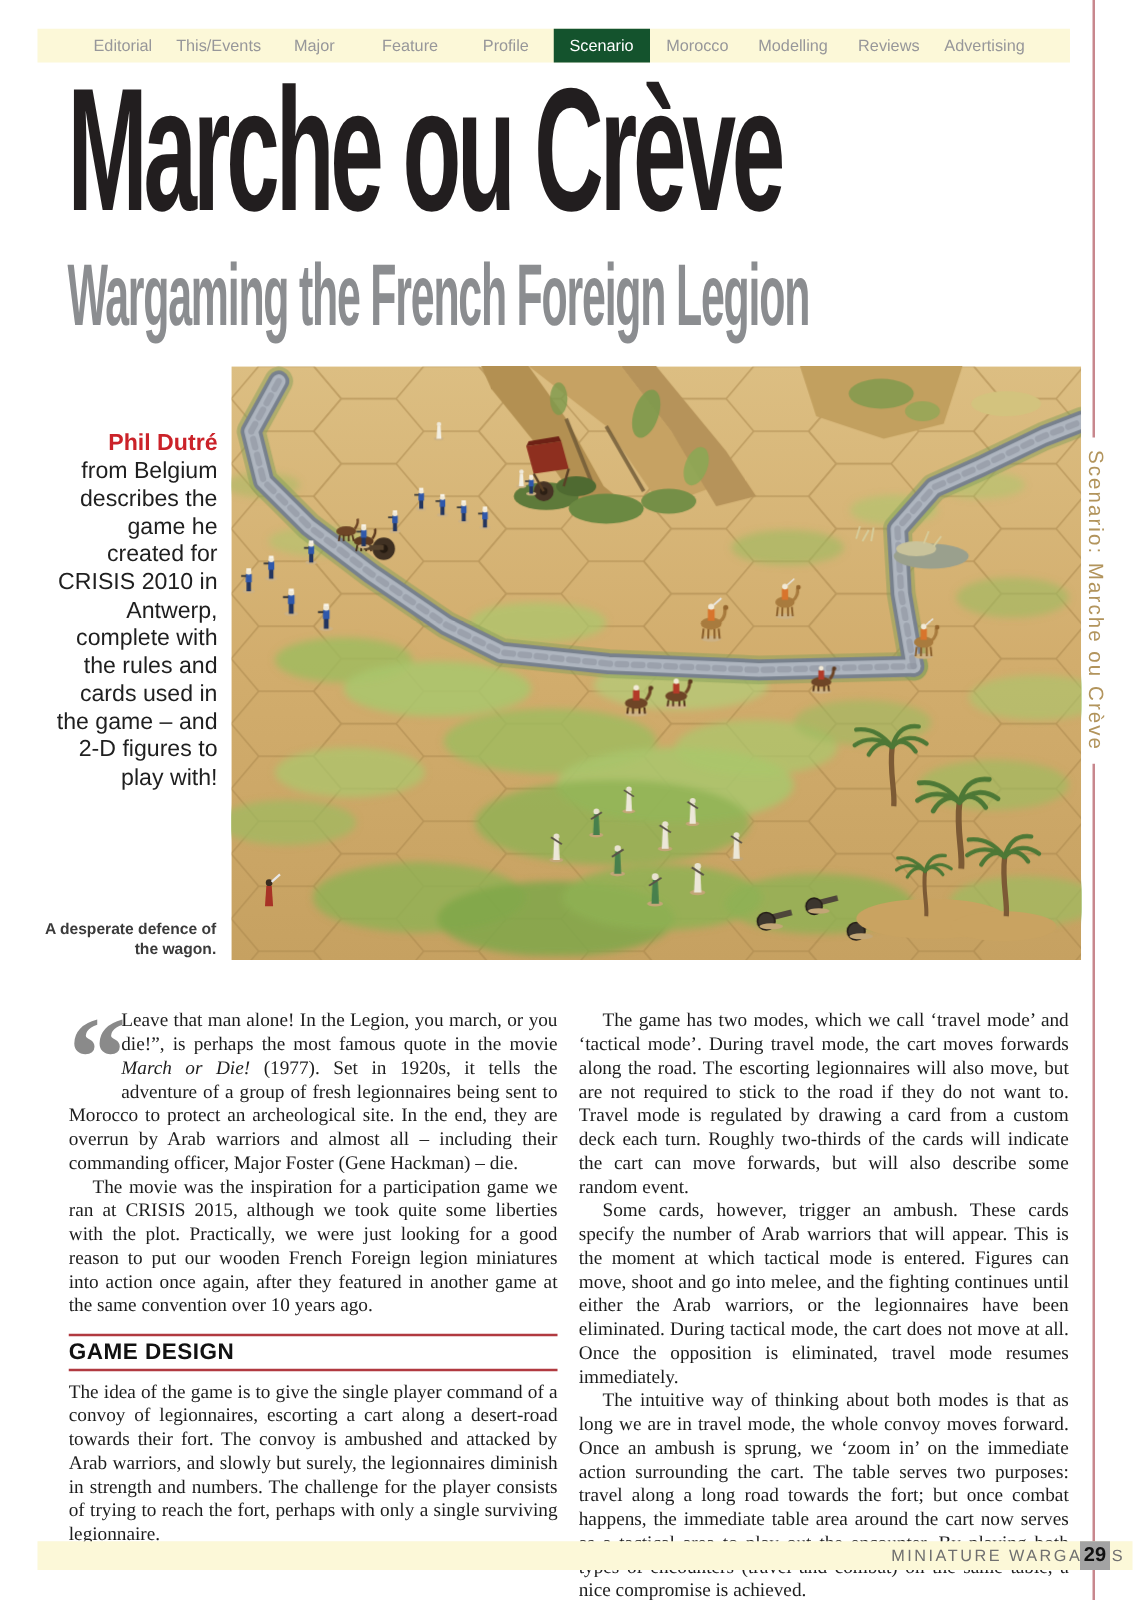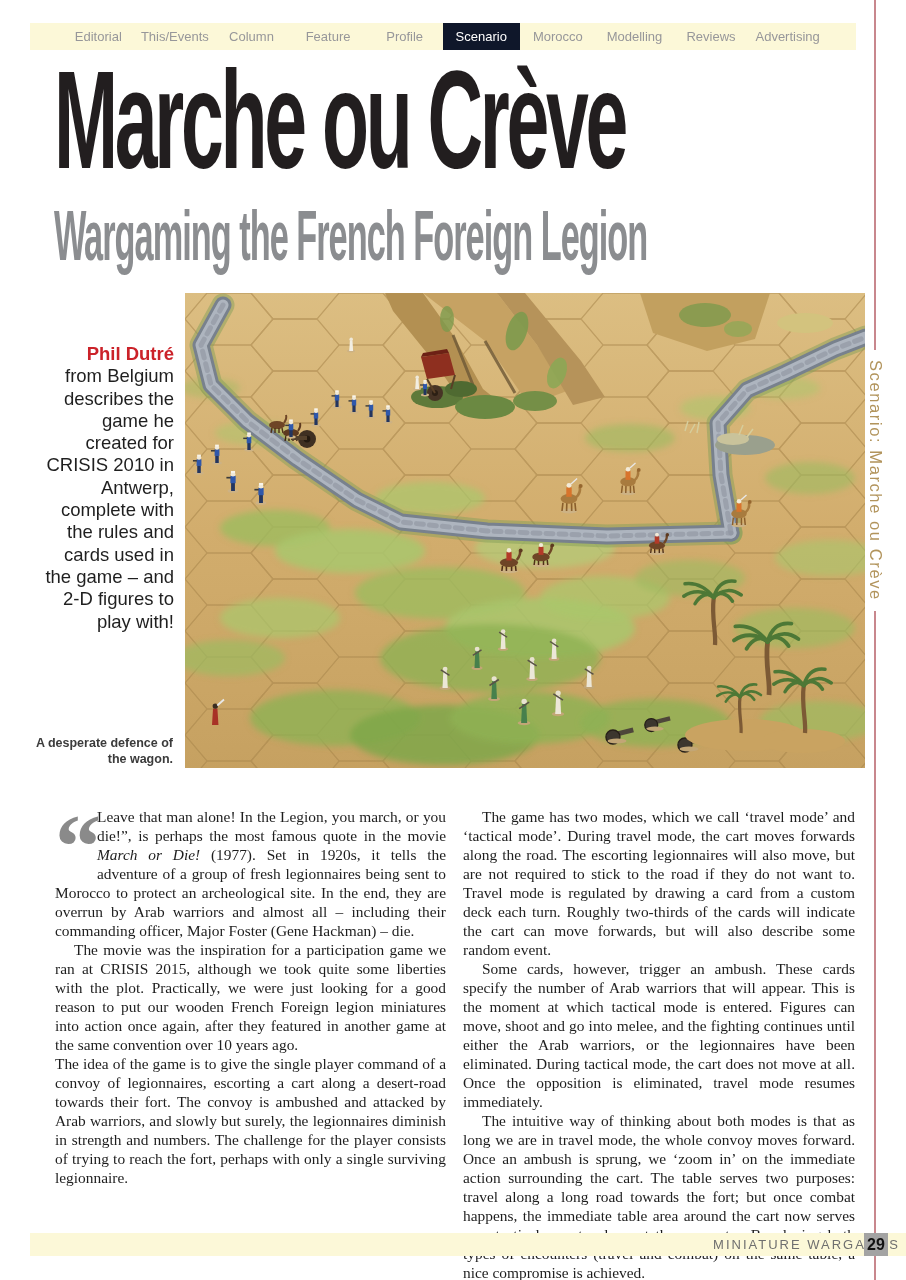--- a/index.html
+++ b/index.html
@@ -4,21 +4,21 @@
 <style>
   html,body{margin:0;padding:0;}
   body{width:906px;height:1280px;position:relative;background:#ffffff;overflow:hidden;
        font-family:"Liberation Sans", sans-serif;}
 
   
   .nav{position:absolute;left:30px;top:23px;width:826px;height:27px;background:#fcf8d8;
        display:flex;align-items:stretch;padding:0 30px;box-sizing:border-box;}
   .tab{flex:1;display:flex;align-items:center;justify-content:center;
        font-size:13px;color:#97979a;white-space:nowrap;}
-  .tab.active{background:#0f172a;color:#ffffff;}
+  .tab.active{background:#14532d;color:#ffffff;}
 
   
   .edge-line{position:absolute;left:874px;top:0;width:2px;height:1280px;background:#c8878d;}
 
   
   .title{position:absolute;left:54px;top:50px;font-weight:bold;font-size:140px;line-height:1;
          color:#221e1f;letter-spacing:-6px;transform:scaleX(0.55);transform-origin:left top;
          white-space:nowrap;}
   .subtitle{position:absolute;left:54px;top:201px;font-weight:bold;font-size:70px;line-height:1;
          color:#8b8d90;letter-spacing:-2px;transform:scaleX(0.49);transform-origin:left top;
@@ -59,21 +59,21 @@
   .page-num{position:absolute;left:864px;top:1233px;width:24px;height:23px;background:#a3a3a3;
        color:#111;font-weight:bold;font-size:16px;display:flex;align-items:center;
        justify-content:center;z-index:3;}
 </style>
 </head>
 <body>
 
 <div class="nav">
   <div class="tab">Editorial</div>
   <div class="tab">This/Events</div>
-  <div class="tab">Column</div>
+  <div class="tab">Major</div>
   <div class="tab">Feature</div>
   <div class="tab">Profile</div>
   <div class="tab active">Scenario</div>
   <div class="tab">Morocco</div>
   <div class="tab">Modelling</div>
   <div class="tab">Reviews</div>
   <div class="tab">Advertising</div>
 </div>
 
 <div class="edge-line"></div>
@@ -312,20 +312,21 @@
 <div class="caption">A desperate defence of the wagon.</div>
 
 <div class="vlabel">Scenario: Marche ou Crève</div>
 
 <div class="col col1">
   <p>
     <span class="quote-mark">“</span>
     <span>Leave that man alone! In the Legion, you march, or you die!”, is perhaps the most famous quote in the movie </span><i>March or Die!</i><span> (1977). Set in 1920s, it tells the adventure of a group of fresh legionnaires being sent to Morocco to protect an archeological site. In the end, they are overrun by Arab warriors and almost all – including their commanding officer, Major Foster (Gene Hackman) – die.</span>
   </p>
   <p class="indent">The movie was the inspiration for a participation game we ran at CRISIS 2015, although we took quite some liberties with the plot. Practically, we were just looking for a good reason to put our wooden French Foreign legion miniatures into action once again, after they featured in another game at the same convention over 10 years ago.</p>
+  <h2 class="sec-head">GAME DESIGN</h2>
   <p>The idea of the game is to give the single player command of a convoy of legionnaires, escorting a cart along a desert-road towards their fort. The convoy is ambushed and attacked by Arab warriors, and slowly but surely, the legionnaires diminish in strength and numbers. The challenge for the player consists of trying to reach the fort, perhaps with only a single surviving legionnaire.</p>
 </div>
 
 <div class="col col2">
   <p class="indent">The game has two modes, which we call ‘travel mode’ and ‘tactical mode’. During travel mode, the cart moves forwards along the road. The escorting legionnaires will also move, but are not required to stick to the road if they do not want to. Travel mode is regulated by drawing a card from a custom deck each turn. Roughly two-thirds of the cards will indicate the cart can move forwards, but will also describe some random event.</p>
   <p class="indent">Some cards, however, trigger an ambush. These cards specify the number of Arab warriors that will appear. This is the moment at which tactical mode is entered. Figures can move, shoot and go into melee, and the fighting continues until either the Arab warriors, or the legionnaires have been eliminated. During tactical mode, the cart does not move at all. Once the opposition is eliminated, travel mode resumes immediately.</p>
   <p class="indent">The intuitive way of thinking about both modes is that as long we are in travel mode, the whole convoy moves forward. Once an ambush is sprung, we ‘zoom in’ on the immediate action surrounding the cart. The table serves two purposes: travel along a long road towards the fort; but once combat happens, the immediate table area around the cart now serves as a tactical area to play out the encounter. By playing both types of encounters (travel and combat) on the same table, a nice compromise is achieved.</p>
 </div>
 
 <div class="footer-band">

